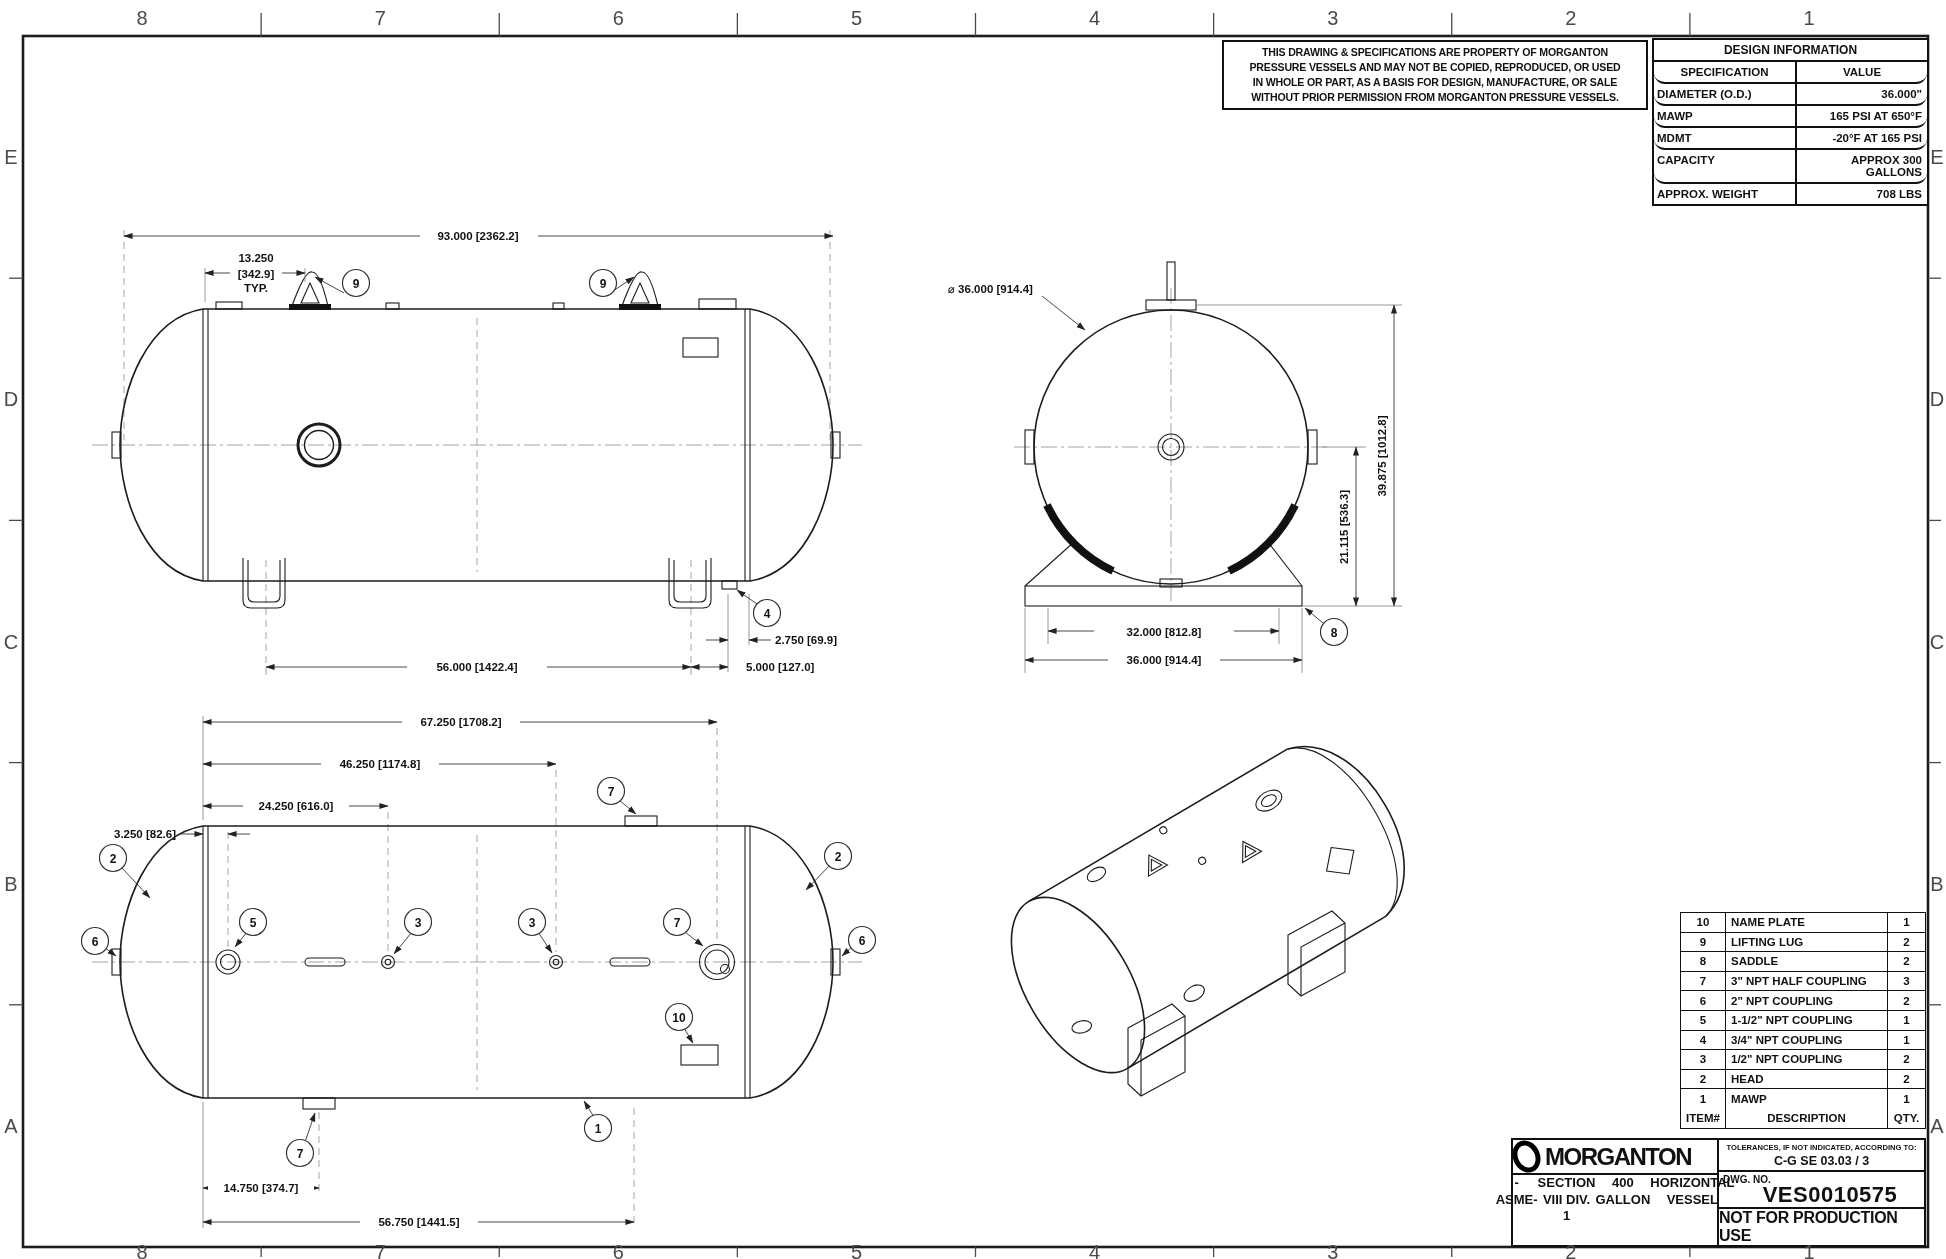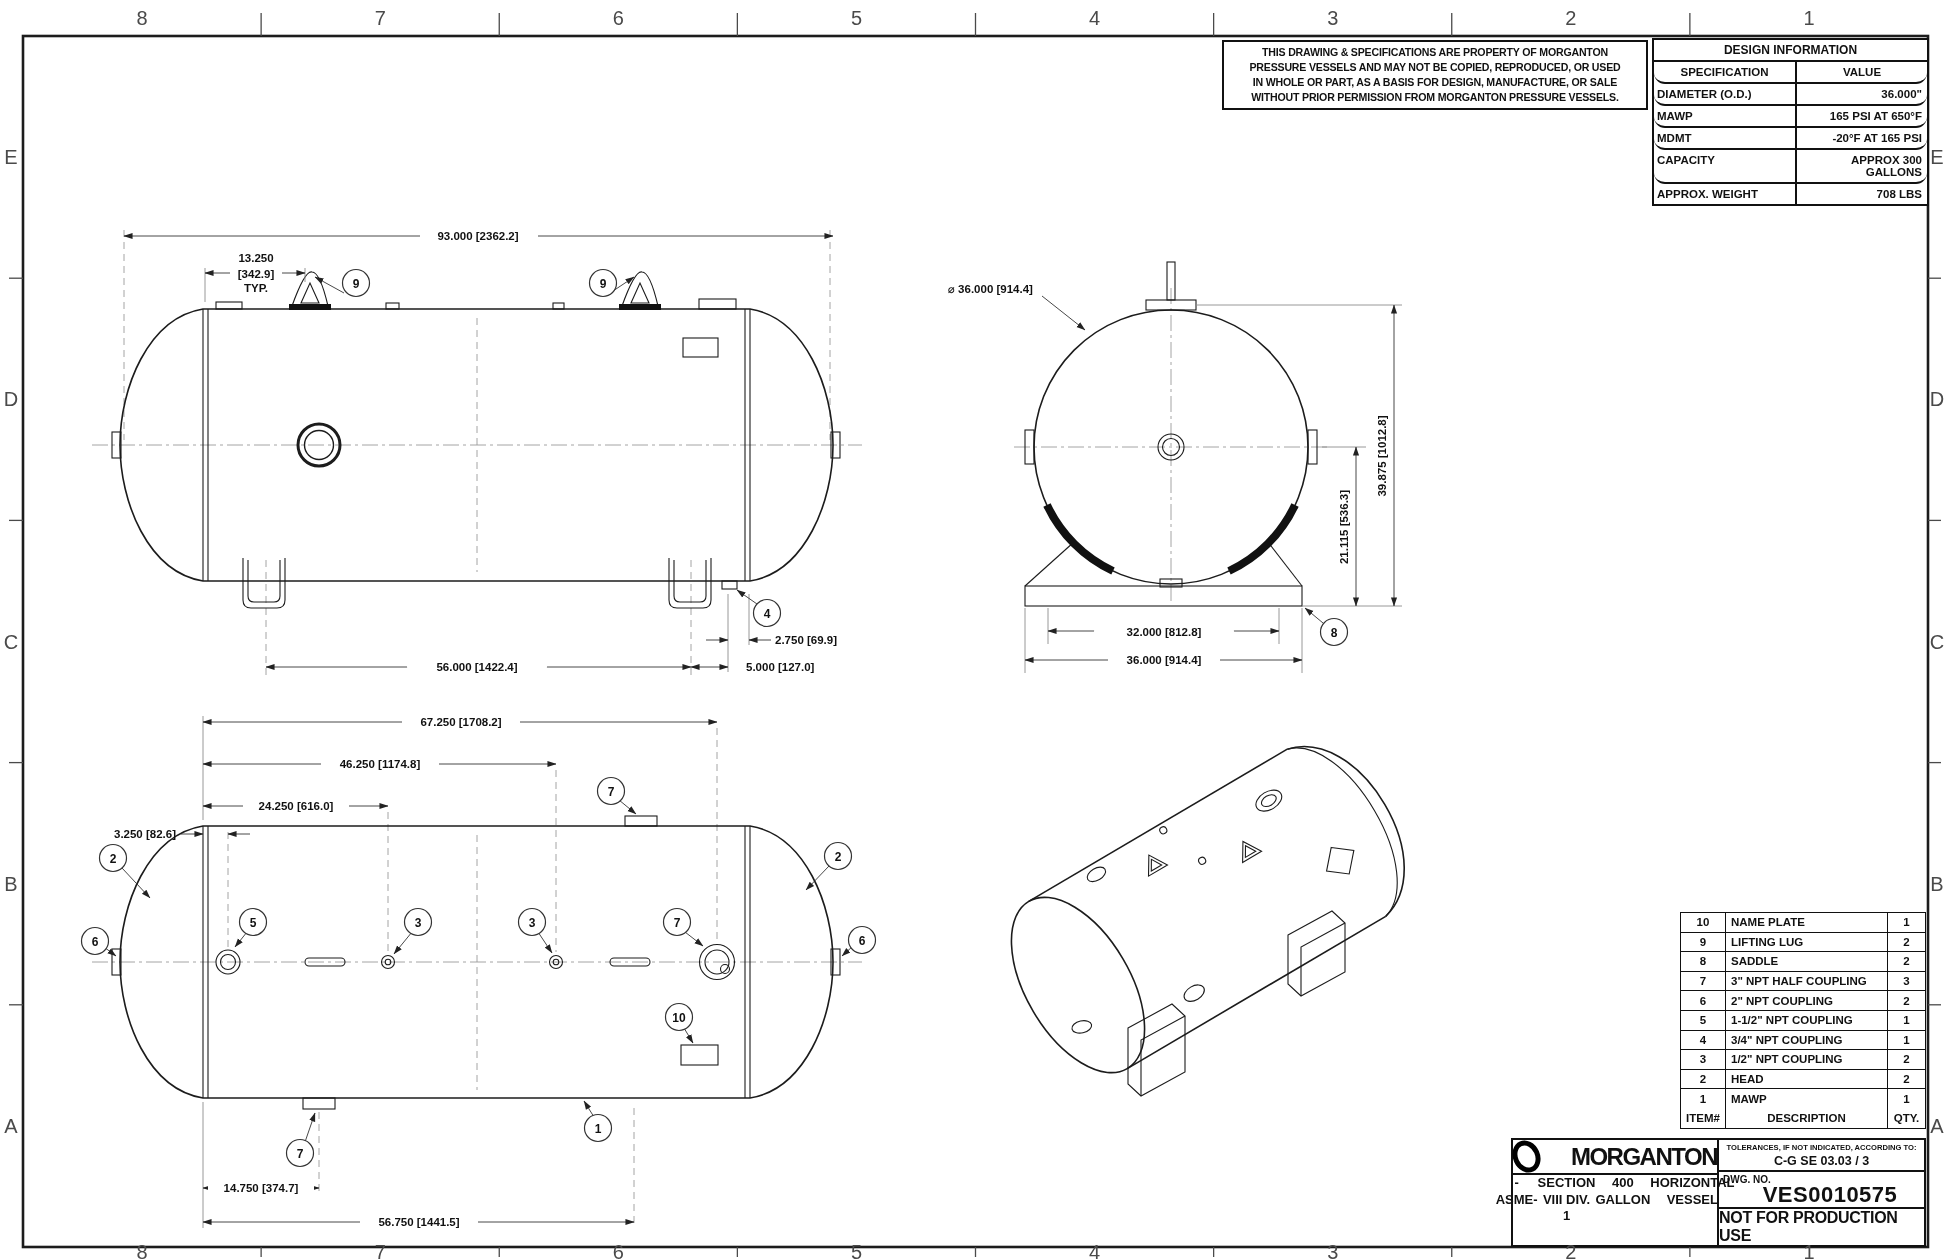--- a/index.html
+++ b/index.html
@@ -24,21 +24,21 @@
   
   #parts-table{left:1680px;top:912px;width:246px;border:1.5px solid #111;background:#fff;}
   .p-row{display:flex;border-bottom:1.5px solid #111;height:18.6px;align-items:center;}
   .p-row:last-child{border-bottom:none;}
   .p-c1{width:44px;text-align:center;border-right:1.5px solid #111;font-size:11.5px;font-weight:bold;align-self:stretch;display:flex;align-items:center;justify-content:center;}
   .p-c2{flex:1;font-size:11.5px;font-weight:bold;padding-left:5px;}
   .p-c3{width:37px;text-align:center;border-left:1.5px solid #111;font-size:11.5px;font-weight:bold;align-self:stretch;display:flex;align-items:center;justify-content:center;}
   
   #title-block{left:1511px;top:1138px;width:415px;height:109px;border:2.5px solid #111;display:flex;background:#fff;}
   #tb-left{width:204px;border-right:2px solid #111;display:flex;flex-direction:column;}
-  #tb-logo{height:33px;border-bottom:2px solid #111;display:flex;align-items:center;justify-content:space-between;}
+  #tb-logo{height:33px;border-bottom:2px solid #111;display:flex;align-items:center;justify-content:flex-start;}
   .logo-oval{display:inline-block;width:17px;height:23px;border:5px solid #000;border-radius:50%;
              transform:rotate(-24deg);margin-right:5px;}
   #tb-brand{font-size:24px;font-weight:bold;letter-spacing:-1.5px;}
   #tb-desc{flex:1;display:flex;flex-direction:row;justify-content:center;text-align:center;}
   #tb-desc div{font-size:13px;font-weight:bold;line-height:16.5px;}
   #tb-right{flex:1;display:flex;flex-direction:column;}
   #tb-tol{height:33px;border-bottom:2px solid #111;text-align:center;}
   #tb-tol-label{font-size:7.6px;font-weight:bold;padding-top:3px;}
   #tb-tol-value{font-size:12.5px;font-weight:bold;padding-top:2px;}
   #tb-dwg{height:35px;border-bottom:2px solid #111;position:relative;}

